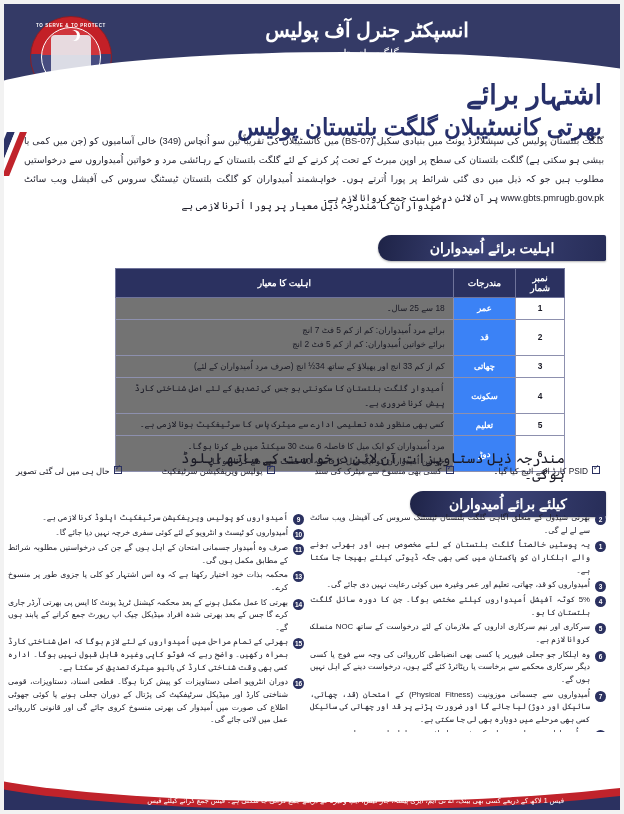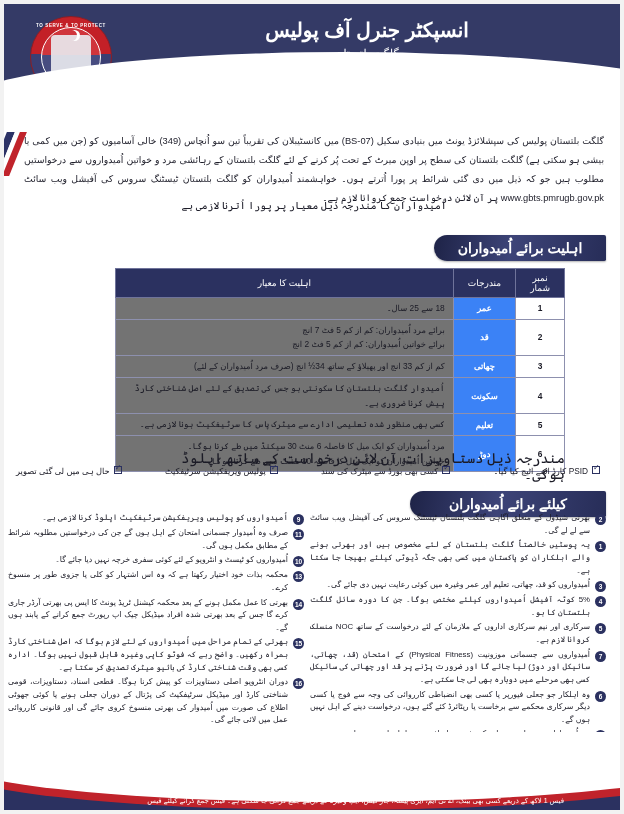--- a/index.html
+++ b/index.html
@@ -133,34 +133,34 @@
     position: absolute;
     height: 26px;
     background: linear-gradient(100deg, #1e2347 0%, #3d4478 45%, #272d58 100%);
     color: #ffffff;
     direction: rtl;
     display: flex; align-items: center; justify-content: center;
     font-size: 14px; font-weight: bold;
     border-radius: 14px 2px 2px 14px;
     box-shadow: 0 1px 2px rgba(0,0,0,.3);
   }
-  #banner-eligibility { right: 14px; top: 231px; width: 172px; margin-left: 21px; }
+  #banner-eligibility { right: 14px; top: 231px; width: 228px; margin-left: 21px; }
   #banner-instructions { right: 14px; top: 487px; width: 196px; }
 
   
   .tbl {
     position: absolute; right: 55px; top: 264px;
     width: 450px;
     border-collapse: collapse;
     direction: rtl;
     border: 1px solid #5b5f85;
   }
   .tbl th {
     background: #2b3160; color: #ffffff;
-    font-size: 9px; font-weight: normal;
+    font-size: 9px; font-weight: bold;
     padding: 4px 14px; border: 1px solid #6f739a;
     text-align: center;
   }
   .tbl td { border: 1px solid #8d90ae; font-size: 8.4px; color: #1b1b26; }
   .c-num {
     width: 40px; text-align: center;
     background: #ffffff; font-weight: bold; font-size: 9px;
     padding: 3px 0;
   }
   .c-item {
@@ -275,20 +275,24 @@
         <div class="logo-bot-text">GILGIT BALTISTAN POLICE</div>
         <div class="logo-inner"></div>
         <div class="logo-core"></div>
         <div class="logo-crescent"></div>
       </div>
 
       <div class="swoosh-red"></div>
       <div class="swoosh-white2"></div>
     </div>
 
+    <div class="title-block">
+      <div class="title-l1">اشتہار برائے</div>
+      <div class="title-l2">بھرتی کانسٹیبلان گلگت بلتستان پولیس</div>
+    </div>
 
     <div class="stripe-dec">
       <i class="s1"></i>
         <i class="s2"></i>
         <i class="s3"></i>
     </div>
 
     <div class="intro">گلگت بلتستان پولیس کی سپشلائزڈ یونٹ میں بنیادی سکیل (BS-07) میں کانسٹیبلان کی تقریباً تین سو اُنچاس (349) خالی آسامیوں کو (جن میں کمی یا بیشی ہو سکتی ہے) گلگت بلتستان کی سطح پر اوپن میرٹ کے تحت پُر کرنے کے لئے گلگت بلتستان کے رہائشی مرد و خواتین اُمیدواروں سے درخواستیں مطلوب ہیں جو کہ ذیل میں دی گئی شرائط پر پورا اُترتے ہوں۔ خواہشمند اُمیدواران کو گلگت بلتستان ٹیسٹنگ سروس کی آفیشل ویب سائٹ www.gbts.pmrugb.gov.pk پر آن لائن درخواست جمع کروانا لازم ہے۔</div>
     <div class="intro-last">اُمیدواران کا مندرجہ ذیل معیار پر پورا اُترنا لازمی ہے</div>
 
@@ -351,21 +355,21 @@
     </table>
 
     <div class="docs-note">مندرجہ ذیل دستاویزات آن لائن درخواست کے ساتھ اپلوڈ ہوگی۔</div>
     <div class="checklist" id="checklist">
         <div class="chk">
           <span class="chk-box"></span>
           <span>PSID کارڈ اسے اٹیچ کیا گیا۔</span>
         </div>
         <div class="chk">
           <span class="chk-box"></span>
-          <span>کسی بھی بورڈ سے میٹرک کی سند</span>
+          <span>کسی بھی منسوخ سے میٹرک کی سند</span>
         </div>
         <div class="chk">
           <span class="chk-box"></span>
           <span>پولیس ویریفکیشن سرٹیفکیٹ</span>
         </div>
         <div class="chk">
           <span class="chk-box"></span>
           <span>حال ہی میں لی گئی تصویر</span>
         </div>
       </div>
@@ -387,44 +391,44 @@
         </div>
         <div class="instr-row">
           <span class="bullet">4</span>
           <span class="instr-txt">5% کوٹہ آفیشل اُمیدواروں کیلئے مختص ہوگا۔ جن کا دورہ سائل گلگت بلتستان کا ہو۔</span>
         </div>
         <div class="instr-row">
           <span class="bullet">5</span>
           <span class="instr-txt">سرکاری اور نیم سرکاری اداروں کے ملازمان کے لئے درخواست کے ساتھ NOC منسلک کروانا لازم ہے۔</span>
         </div>
         <div class="instr-row">
+          <span class="bullet">6</span>
+          <span class="instr-txt">وہ اہلکار جو جعلی فیورپر یا کسی بھی انضباطی کارروائی کی وجہ سے فوج یا کسی دیگر سرکاری محکمے سے برخاست یا ریٹائرڈ کئے گئے ہوں، درخواست دینے کے اہل نہیں ہوں گے۔</span>
+        </div>
+        <div class="instr-row">
           <span class="bullet">7</span>
           <span class="instr-txt">اُمیدواروں سے جسمانی موزونیت (Physical Fitness) کے امتحان (قد، چھاتی، سائیکل اور دوڑ) لیا جائے گا اور ضرورت پڑنے پر قد اور چھاتی کی سائیکل کسی بھی مرحلے میں دوبارہ بھی لی جا سکتی ہے۔</span>
         </div>
         <div class="instr-row">
-          <span class="bullet">6</span>
-          <span class="instr-txt">وہ اہلکار جو جعلی فیورپر یا کسی بھی انضباطی کارروائی کی وجہ سے فوج یا کسی دیگر سرکاری محکمے سے برخاست یا ریٹائرڈ کئے گئے ہوں، درخواست دینے کے اہل نہیں ہوں گے۔</span>
-        </div>
-        <div class="instr-row">
           <span class="bullet">8</span>
           <span class="instr-txt">وہ اُمیدواران جو پولیس مجلی کی فیورپر اضافی نمبر لینا چاہتے ہیں اپنے دعوے سے متعلق تمام ضروری کاغذات مثلاً فٹنس یک، سرٹیفکیٹ، آرڈر وغیرہ کی مصدقہ کاپیاں درخواست فارم کے ساتھ منسلک کریں۔</span>
         </div>
       </div>
     <div class="instr-col" id="instr-left">
         <div class="instr-row">
           <span class="bullet">9</span>
           <span class="instr-txt">اُمیدواروں کو پولیس ویریفکیشن سرٹیفکیٹ اپلوڈ کرنا لازمی ہے۔</span>
         </div>
         <div class="instr-row">
+          <span class="bullet">10</span>
+          <span class="instr-txt">اُمیدواروں کو ٹیسٹ و انٹرویو کے لئے کوئی سفری خرچہ نہیں دیا جائے گا۔</span>
+        </div>
+        <div class="instr-row">
           <span class="bullet">11</span>
           <span class="instr-txt">صرف وہ اُمیدوار جسمانی امتحان کے اہل ہوں گے جن کی درخواستیں مطلوبہ شرائط کے مطابق مکمل ہوں گی۔</span>
-        </div>
-        <div class="instr-row">
-          <span class="bullet">10</span>
-          <span class="instr-txt">اُمیدواروں کو ٹیسٹ و انٹرویو کے لئے کوئی سفری خرچہ نہیں دیا جائے گا۔</span>
         </div>
         <div class="instr-row">
           <span class="bullet">13</span>
           <span class="instr-txt">محکمہ بذات خود اختیار رکھتا ہے کہ وہ اس اشتہار کو کلی یا جزوی طور پر منسوخ کرے۔</span>
         </div>
         <div class="instr-row">
           <span class="bullet">14</span>
           <span class="instr-txt">بھرتی کا عمل مکمل ہونے کے بعد محکمہ کیشنل ٹریڈ یونٹ کا ایس پی بھرتی آرڈر جاری کرے گا جس کے بعد بھرتی شدہ افراد میڈیکل چیک اپ رپورٹ جمع کرانے کے پابند ہوں گے۔</span>
         </div>
         <div class="instr-row">

